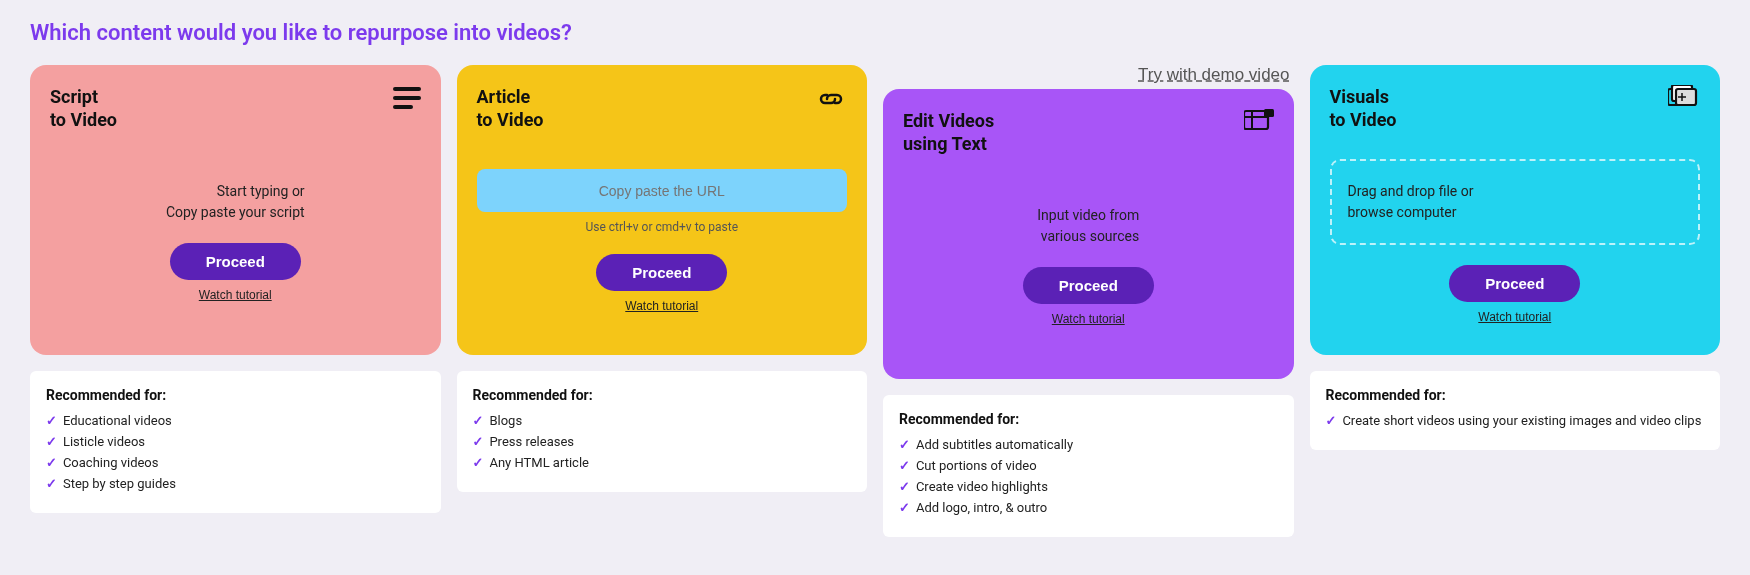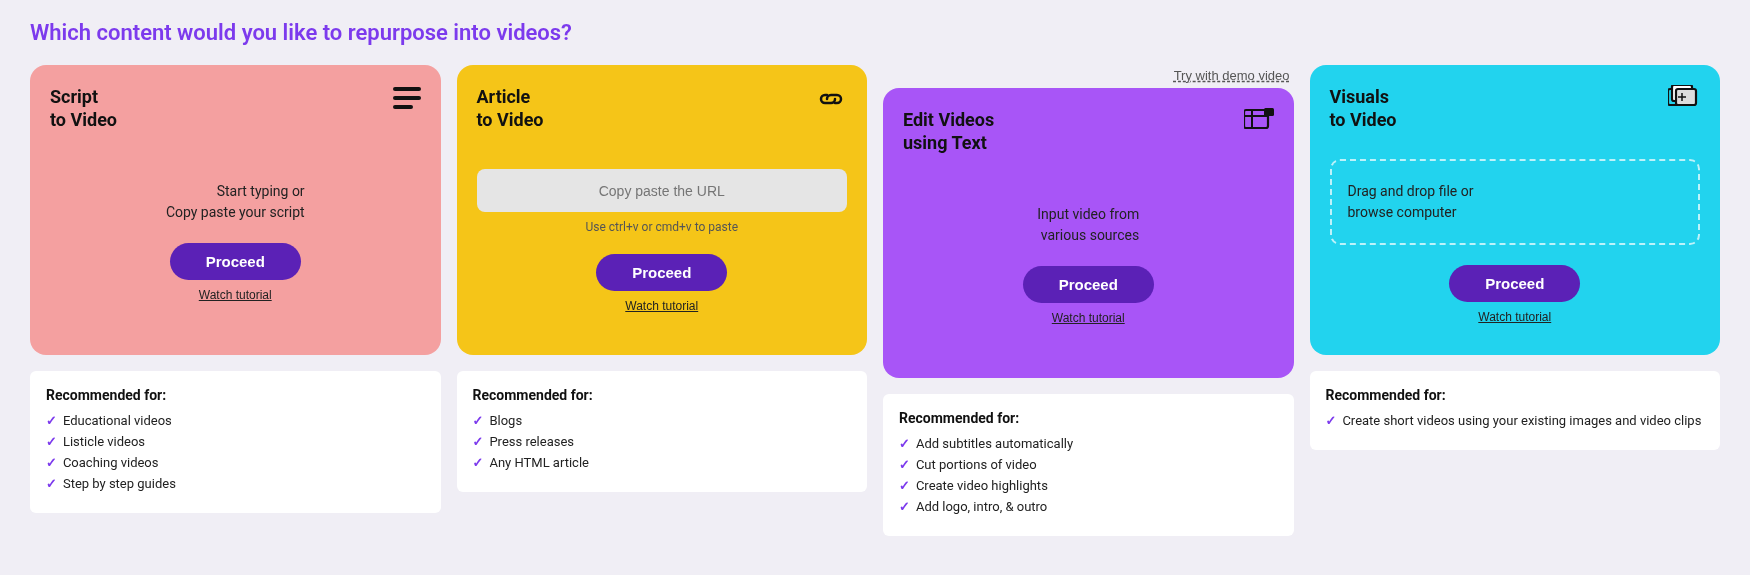--- a/index.html
+++ b/index.html
@@ -66,21 +66,21 @@
     }
     .card-text {
       text-align: right;
       font-size: 14px;
       color: #222;
       line-height: 1.5;
       margin-bottom: 20px;
     }
     .url-input-wrapper {
       width: 100%;
-      background: #e5e5e5;
+      background: #7dd3fc;
       border-radius: 8px;
       padding: 12px 16px;
       margin-bottom: 8px;
     }
     .url-input {
       width: 100%;
       border: none;
       outline: none;
       font-size: 14px;
       color: #555;
@@ -146,21 +146,21 @@
     .check-icon {
       color: #7c3aed;
       font-weight: 700;
     }
     .demo-link-wrapper {
       text-align: right;
       margin-bottom: 4px;
       padding-right: 4px;
     }
     .demo-link {
-      font-size: 13px;
+      font-size: 17px;
       color: #555;
       text-decoration: underline;
       cursor: pointer;
       background: none;
       border: none;
       text-decoration-style: dashed;
     }
     .third-card-wrapper {
       position: relative;
     }

